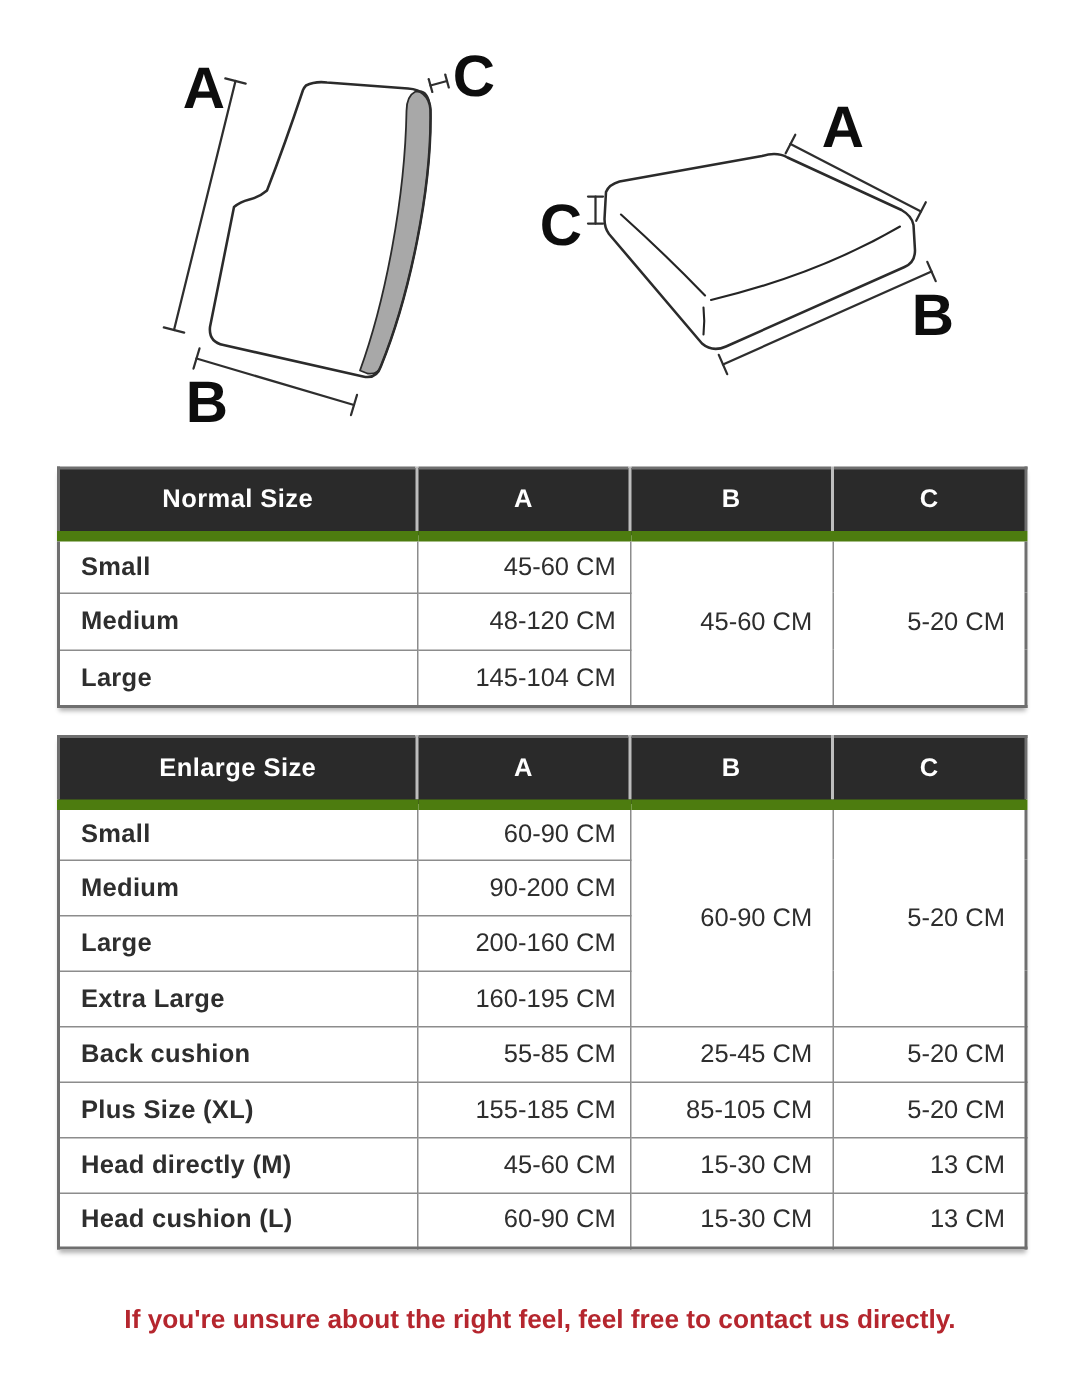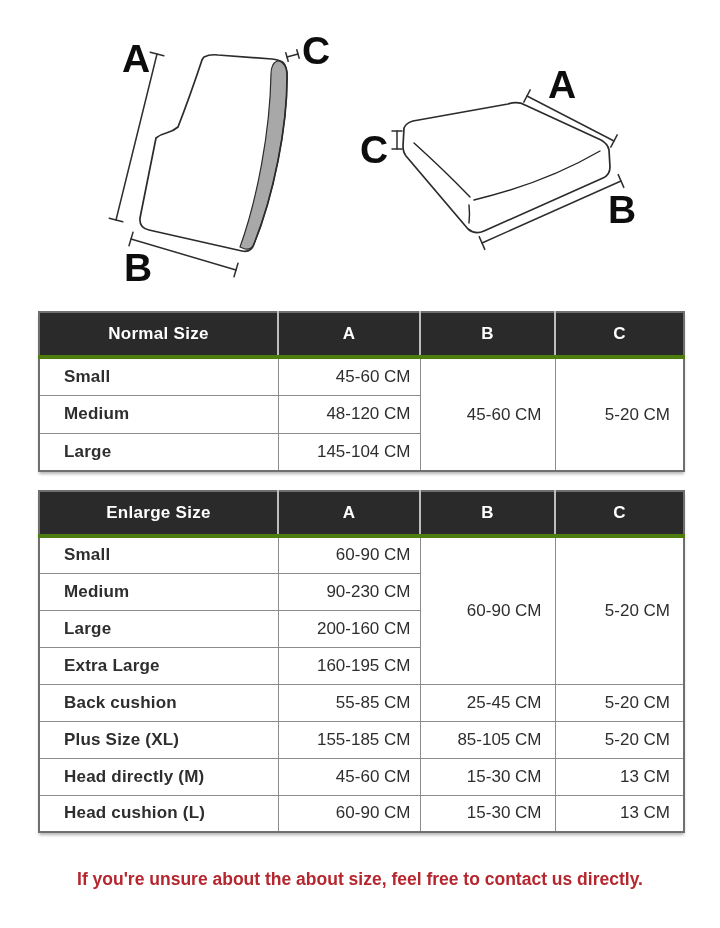--- a/index.html
+++ b/index.html
@@ -35,38 +35,38 @@
   table.size-table col.c-c { width: 129px; }
 
   table.size-table thead th {
     background: #2a2a2a;
     color: #ffffff;
     font-size: 17px;
     font-weight: 700;
     letter-spacing: 0.3px;
     height: 45px;
     text-align: center;
-    border-bottom: 4px solid #4d7c0f;
+    border-bottom: 7px solid #4d7c0f;
   }
   table.size-table thead th + th { border-left: 2px solid #bdbdbd; }
 
   table.size-table tbody td {
     border: 1px solid #8c8c8c;
     height: 38px;
     font-size: 17px;
     color: #2e2e2e;
     background: #ffffff;
   }
   table.size-table.enlarge tbody td { height: 37px; }
 
   td.row-label {
     font-weight: 700;
     color: #111111;
     text-align: left;
-    padding-left: 24px;
+    padding-left: 14px;
     letter-spacing: 0.2px;
     margin-left: 24px;
   }
   td.val-a  { text-align: right; padding-right: 9px; }
   td.val-bc { text-align: right; padding-right: 13px; }
 
   .footer-note {
     margin-top: 36px;
     text-align: center;
     font-size: 17.5px;
@@ -182,21 +182,21 @@
     </thead>
     <tbody>
       <tr>
         <td class="row-label">Small</td>
         <td class="val-a">60-90 CM</td>
         <td class="val-bc" rowspan="4">60-90 CM</td>
         <td class="val-bc" rowspan="4">5-20 CM</td>
       </tr>
       <tr>
         <td class="row-label">Medium</td>
-        <td class="val-a">90-230 CM</td>
+        <td class="val-a">90-200 CM</td>
       </tr>
       <tr>
         <td class="row-label">Large</td>
         <td class="val-a">200-160 CM</td>
       </tr>
       <tr>
         <td class="row-label">Extra Large</td>
         <td class="val-a">160-195 CM</td>
       </tr>
       <tr>
@@ -220,13 +220,13 @@
       <tr>
         <td class="row-label">Head cushion (L)</td>
         <td class="val-a">60-90 CM</td>
         <td class="val-bc">15-30 CM</td>
         <td class="val-bc">13 CM</td>
       </tr>
     </tbody>
   </table>
 </div>
 
-<div class="footer-note">If you're unsure about the about size, feel free to contact us directly.</div>
+<div class="footer-note">If you're unsure about the right feel, feel free to contact us directly.</div>
 
 </body></html>

